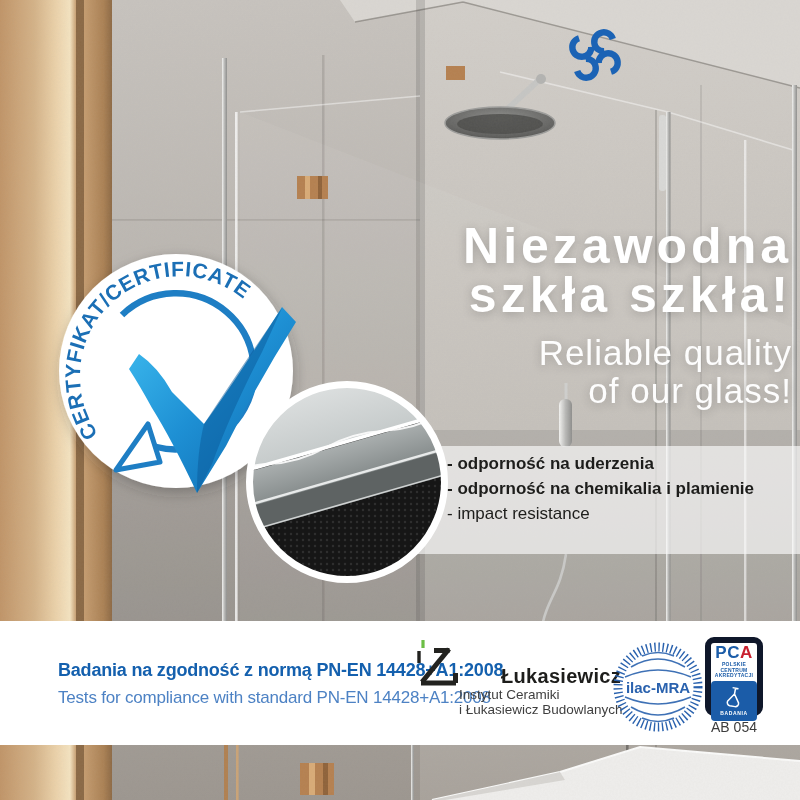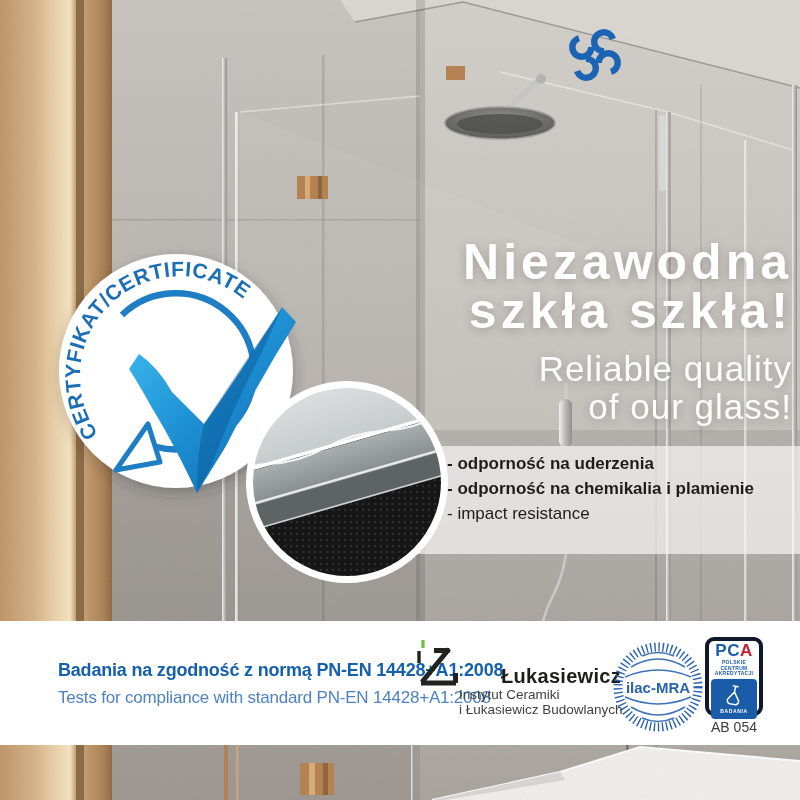--- a/index.html
+++ b/index.html
@@ -2,37 +2,37 @@
 <html><head>
 <meta charset="utf-8">
 <style>
   html,body{margin:0;padding:0;background:#888;}
   .stage{position:relative;width:800px;height:800px;overflow:hidden;
          font-family:"Liberation Sans",sans-serif;background:#bdb8b2;}
   .stage *{box-sizing:border-box;}
   .abs{position:absolute;}
   
   .headline{top:222px;right:8px;text-align:right;color:#fff;
-            text-shadow:0 2px 10px rgba(40,40,40,.25);margin-top:16px;}
+            text-shadow:0 2px 10px rgba(40,40,40,.25);}
   .headline .pl{font-size:50px;font-weight:bold;line-height:49px;letter-spacing:4px;}
   .headline .en{font-size:35px;font-weight:400;line-height:38px;margin-top:14px;
                 letter-spacing:1px;color:#fdfdfd;}
   
   .band{left:300px;top:446px;width:500px;height:108px;background:rgba(250,250,250,.66);}
   .features{left:447px;top:451px;color:#1d1d1b;font-size:17px;line-height:25px;}
   .features .b{font-weight:bold;}
   
   .bar{left:0;top:621px;width:800px;height:124px;background:#ffffff;}
   .claim-pl{left:58px;top:660px;font-size:18px;font-weight:bold;color:#1460ae;letter-spacing:-0.2px;}
   .claim-en{left:58px;top:688px;font-size:17px;font-weight:400;color:#4d82c4;letter-spacing:-0.2px;}
   .luk-name{left:457px;top:665px;font-size:20px;font-weight:bold;color:#1d1d1b;letter-spacing:.3px;margin-left:44px;}
   .luk-i1{left:459px;top:687px;font-size:13.5px;color:#3f3f3f;}
   .luk-i2{left:459px;top:702px;font-size:13.5px;color:#3f3f3f;}
   
-  .pca{left:705px;top:637px;width:58px;height:79px;border:4px solid #0f172a;border-radius:9px;
+  .pca{left:705px;top:637px;width:58px;height:79px;border:6px solid #0f172a;border-radius:9px;
        background:#fff;text-align:center;padding-top:1px;}
   .pca-abbr{font-size:17px;font-weight:bold;line-height:18px;letter-spacing:.5px;}
   .pca-abbr .pc{color:#1b5ca8;} .pca-abbr .a{color:#c8202f;}
   .pca-small{font-size:5px;line-height:5.5px;color:#1b5ca8;font-weight:bold;letter-spacing:.3px;}
   .pca-box{width:46px;height:40px;background:#1b5ca8;border-radius:4px;margin:2px auto 0;
            display:flex;flex-direction:column;align-items:center;justify-content:center;}
   .pca-badania{font-size:5px;color:#fff;letter-spacing:.6px;margin-top:2px;font-weight:bold;}
   .pca-no{left:705px;top:719px;width:58px;text-align:center;font-size:14px;color:#3c3c3c;}
   
   .deante-word{left:633px;top:27px;font-size:44px;font-weight:bold;color:#1b63b5;letter-spacing:-1px;}

